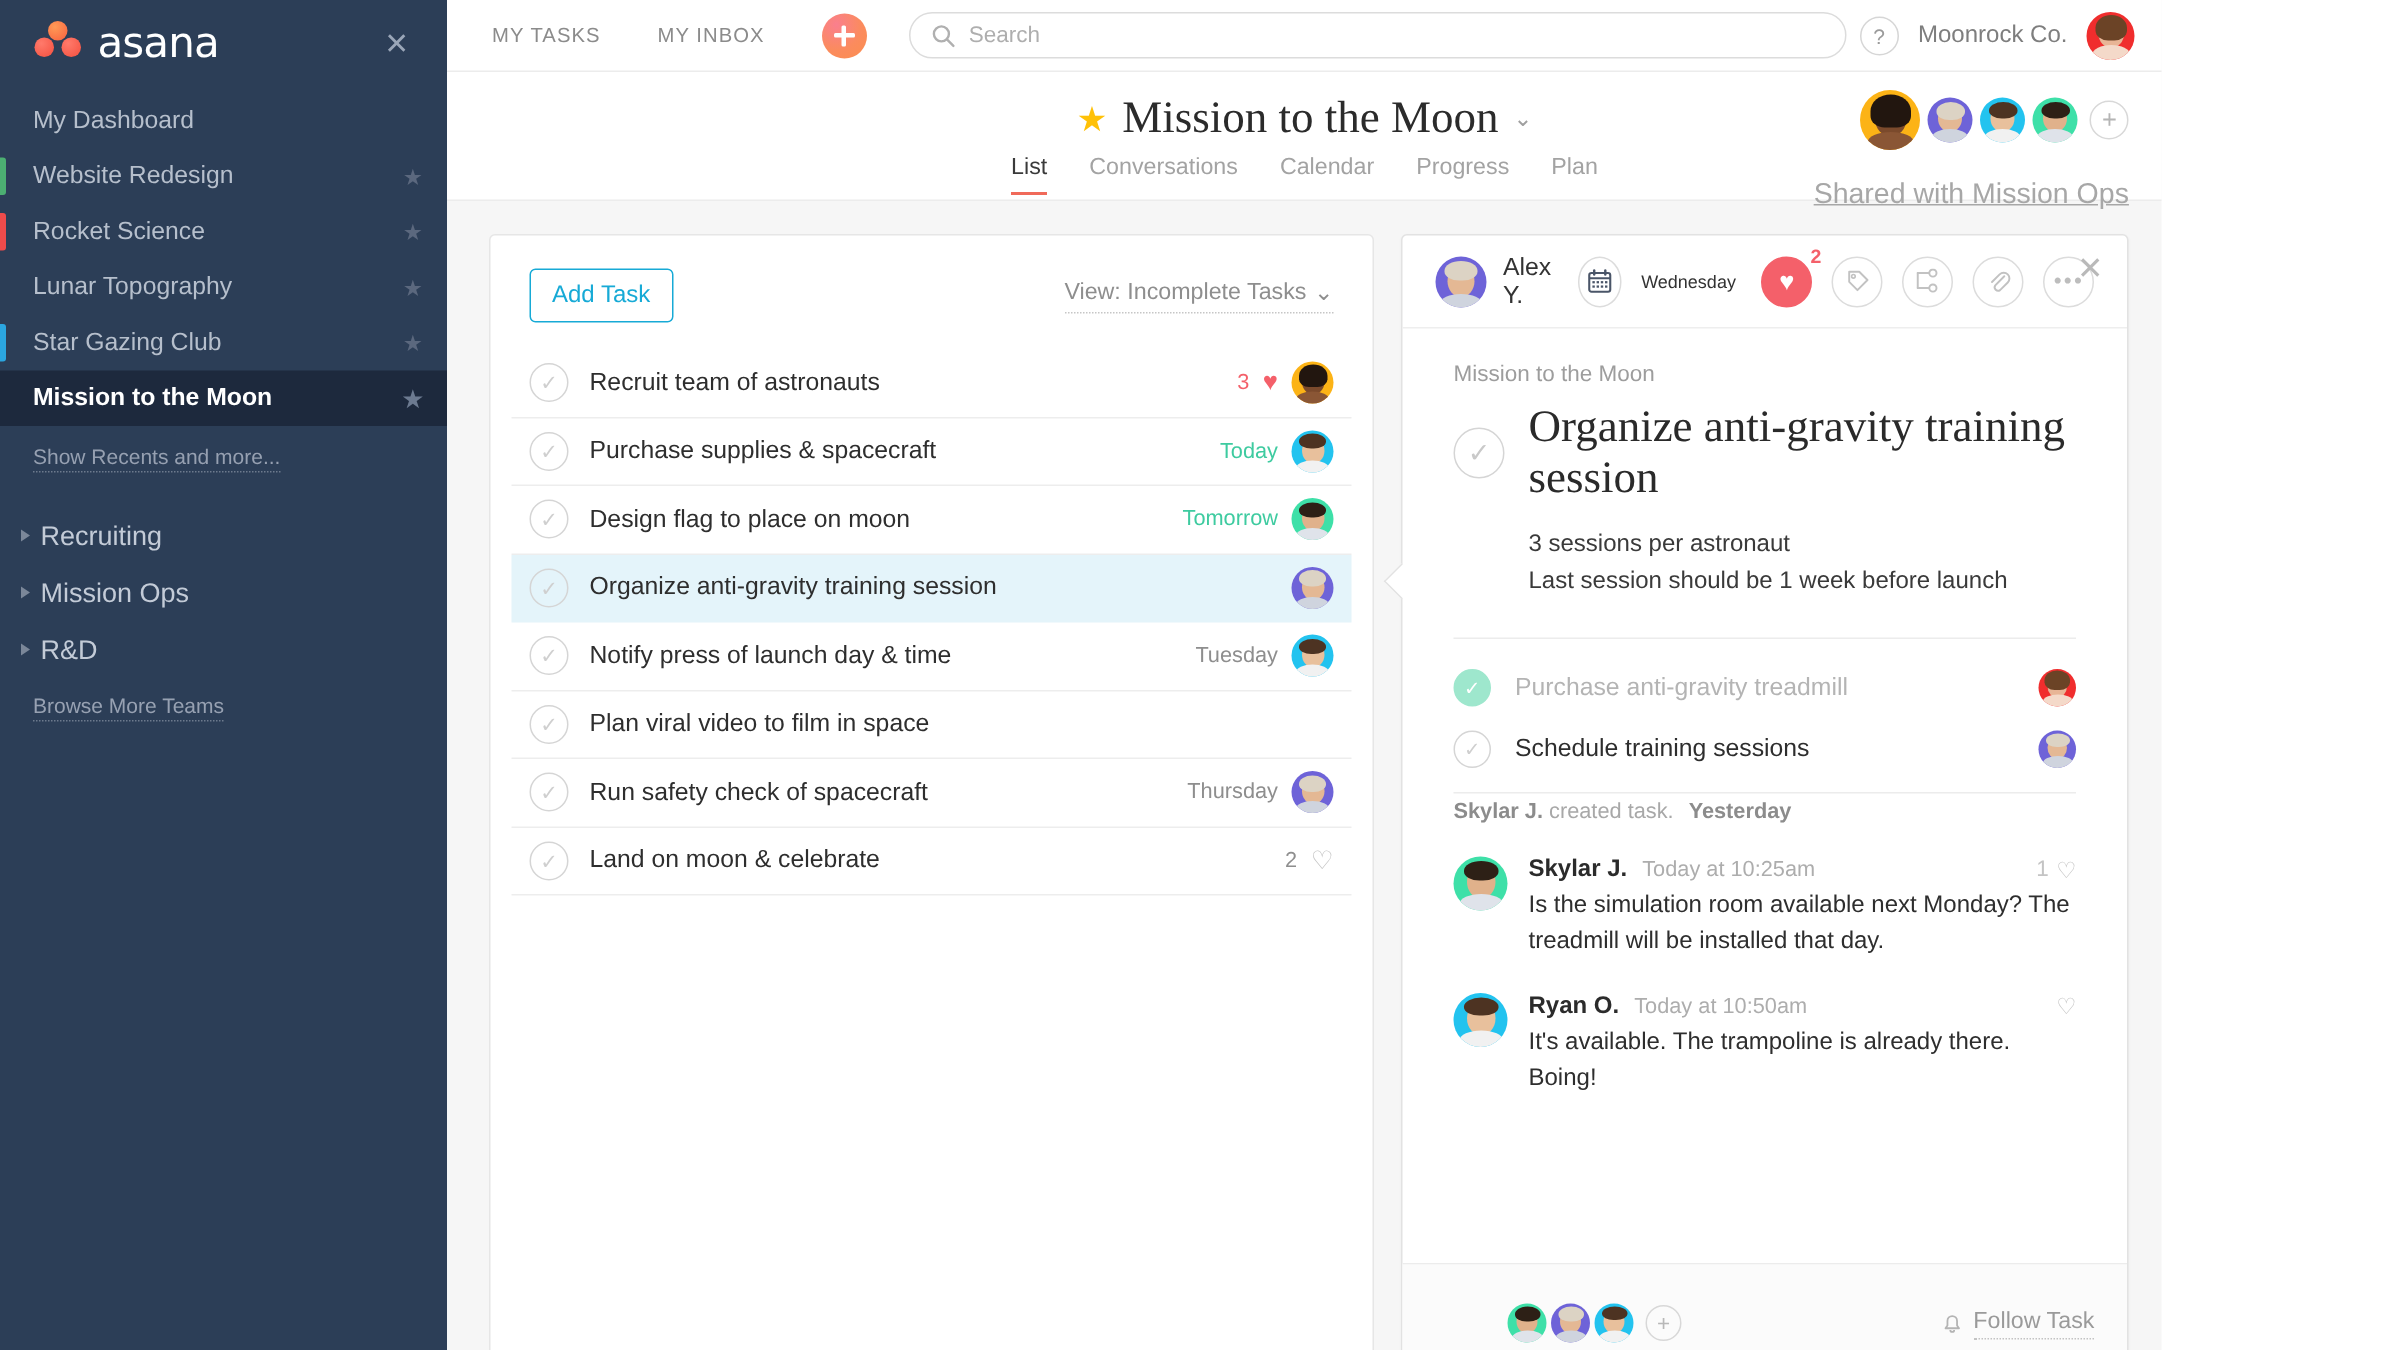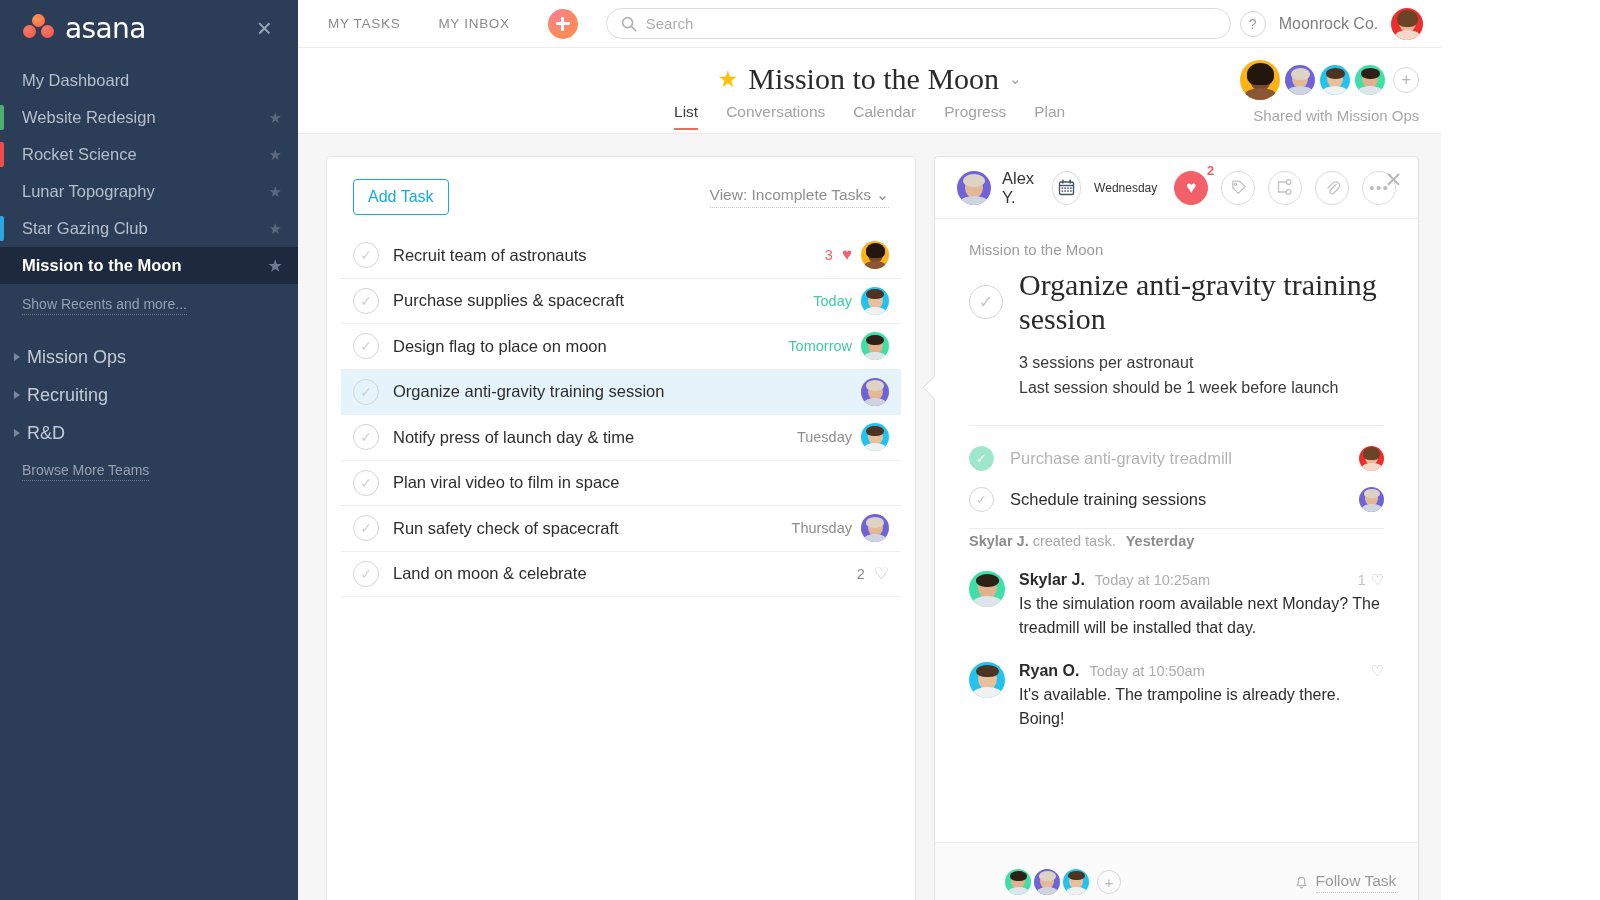--- a/index.html
+++ b/index.html
@@ -116,21 +116,21 @@
   .ptab { font-size: 15.5px; color: #a3a3a3; padding-bottom: 7px; cursor: pointer; }
   .ptab.active { color: #3a3a3a; border-bottom: 2.5px solid #f06a5a; }
 
   .members { position: absolute; right: 22px; top: 12px; text-align: right; }
   .member-row { display: flex; align-items: center; gap: 5px; justify-content: flex-end; }
   .add-member {
     width: 26px; height: 26px; border-radius: 50%; border: 1px solid #d8d8d8;
     color: #b5b5b5; font-size: 17px; display: flex; align-items: center;
     justify-content: center; cursor: pointer; margin-left: 3px;
   }
-  .shared-txt { font-size: 15px; color: #a7a7a7; margin-top: 7px; }
+  .shared-txt { font-size: 19px; color: #a7a7a7; margin-top: 19px; text-decoration: underline; }
 
   
   .content { display: flex; padding: 22px 22px 0 28px; gap: 0; position: relative; }
 
   .list-card {
     width: 590px; background: #fff; border: 1px solid #e6e6e6; border-radius: 4px;
     height: 752px; padding: 22px 26px 0 26px; position: relative; flex: 0 0 590px;
   }
   .list-top { display: flex; align-items: center; }
   .add-task {
@@ -313,25 +313,25 @@
       </div>
     </nav>
 
     <div class="sb-link">
       <span>Show Recents and more...</span>
     </div>
 
     <div class="sb-teams">
       <div class="sb-team">
         <span class="caret"></span>
-        <span>Mission Ops</span>
+        <span>Recruiting</span>
       </div>
       <div class="sb-team">
         <span class="caret"></span>
-        <span>Recruiting</span>
+        <span>Mission Ops</span>
       </div>
       <div class="sb-team">
         <span class="caret"></span>
         <span>R&amp;D</span>
       </div>
     </div>
 
     <div class="sb-browse">
       <span>Browse More Teams</span>
     </div>

